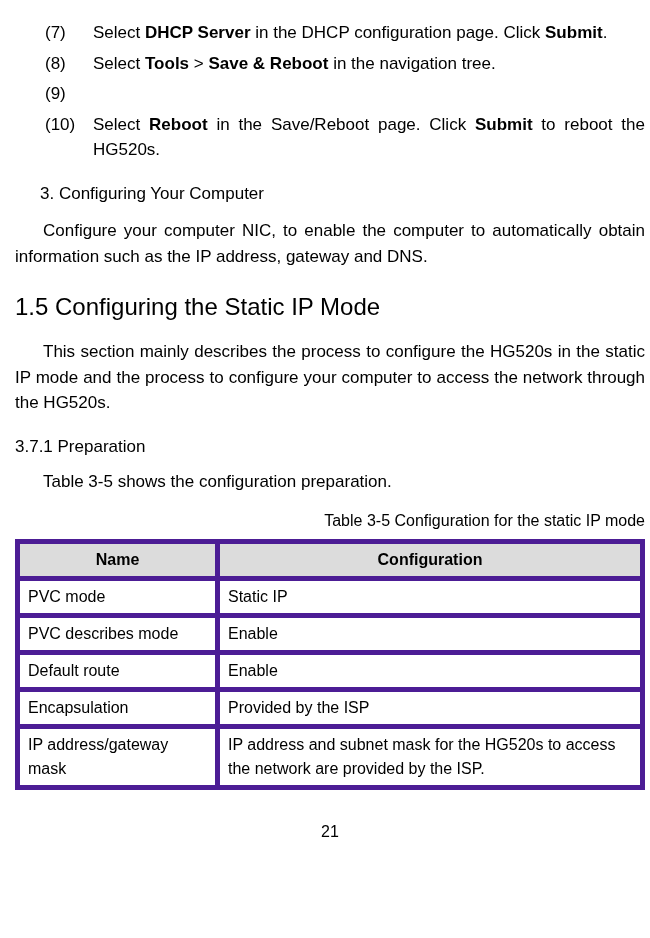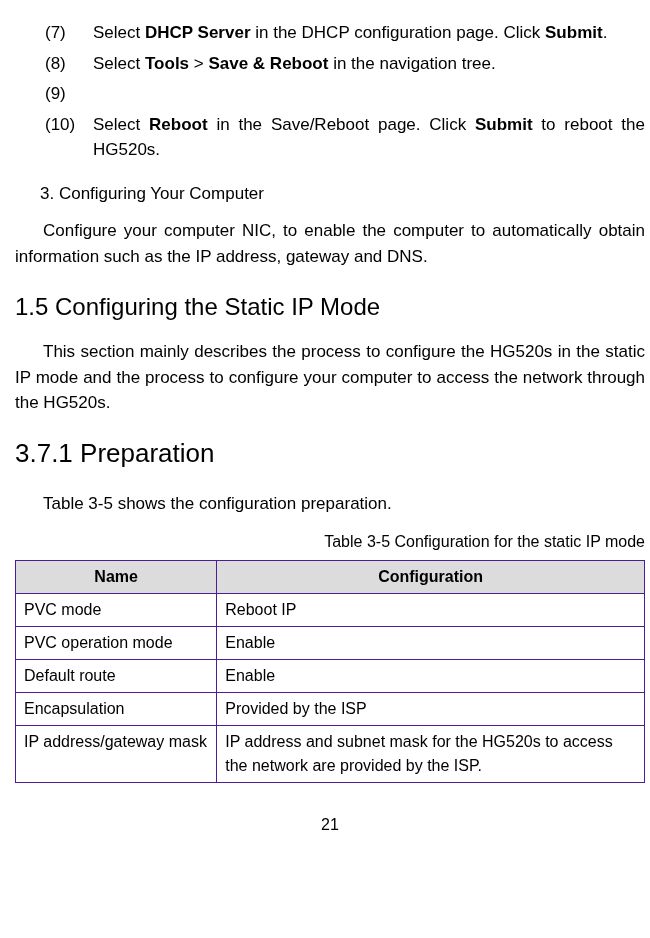--- a/index.html
+++ b/index.html
@@ -43,38 +43,38 @@
       text-indent: 28px;
       margin-bottom: 12px;
     }
     .h2-heading {
       font-size: 24px;
       font-weight: normal;
       margin-top: 20px;
       margin-bottom: 14px;
     }
     .h3-heading {
-      font-size: 26px;
+      font-size: 17px;
       font-weight: normal;
       margin-top: 18px;
-      margin-bottom: 18px;
+      margin-bottom: 10px;
     }
     .table-caption {
       text-align: right;
       margin-top: 14px;
       margin-bottom: 6px;
       font-size: 16px;
     }
     table {
       width: 100%;
       border-collapse: collapse;
       font-size: 16px;
     }
     th, td {
-      border: 1px solid #4c1d95;
+      border: 5px solid #4c1d95;
       padding: 4px 8px;
       text-align: left;
       vertical-align: top;
     }
     th {
       background: #dcdcdc;
       font-weight: bold;
       text-align: center;
     }
     th:first-child {
@@ -133,24 +133,24 @@
 <table>
   <thead>
     <tr>
       <th>Name</th>
       <th>Configuration</th>
     </tr>
   </thead>
   <tbody>
     <tr>
       <td>PVC mode</td>
-      <td>Reboot IP</td>
+      <td>Static IP</td>
     </tr>
     <tr>
-      <td>PVC operation mode</td>
+      <td>PVC describes mode</td>
       <td>Enable</td>
     </tr>
     <tr>
       <td>Default route</td>
       <td>Enable</td>
     </tr>
     <tr>
       <td>Encapsulation</td>
       <td>Provided by the ISP</td>
     </tr>

